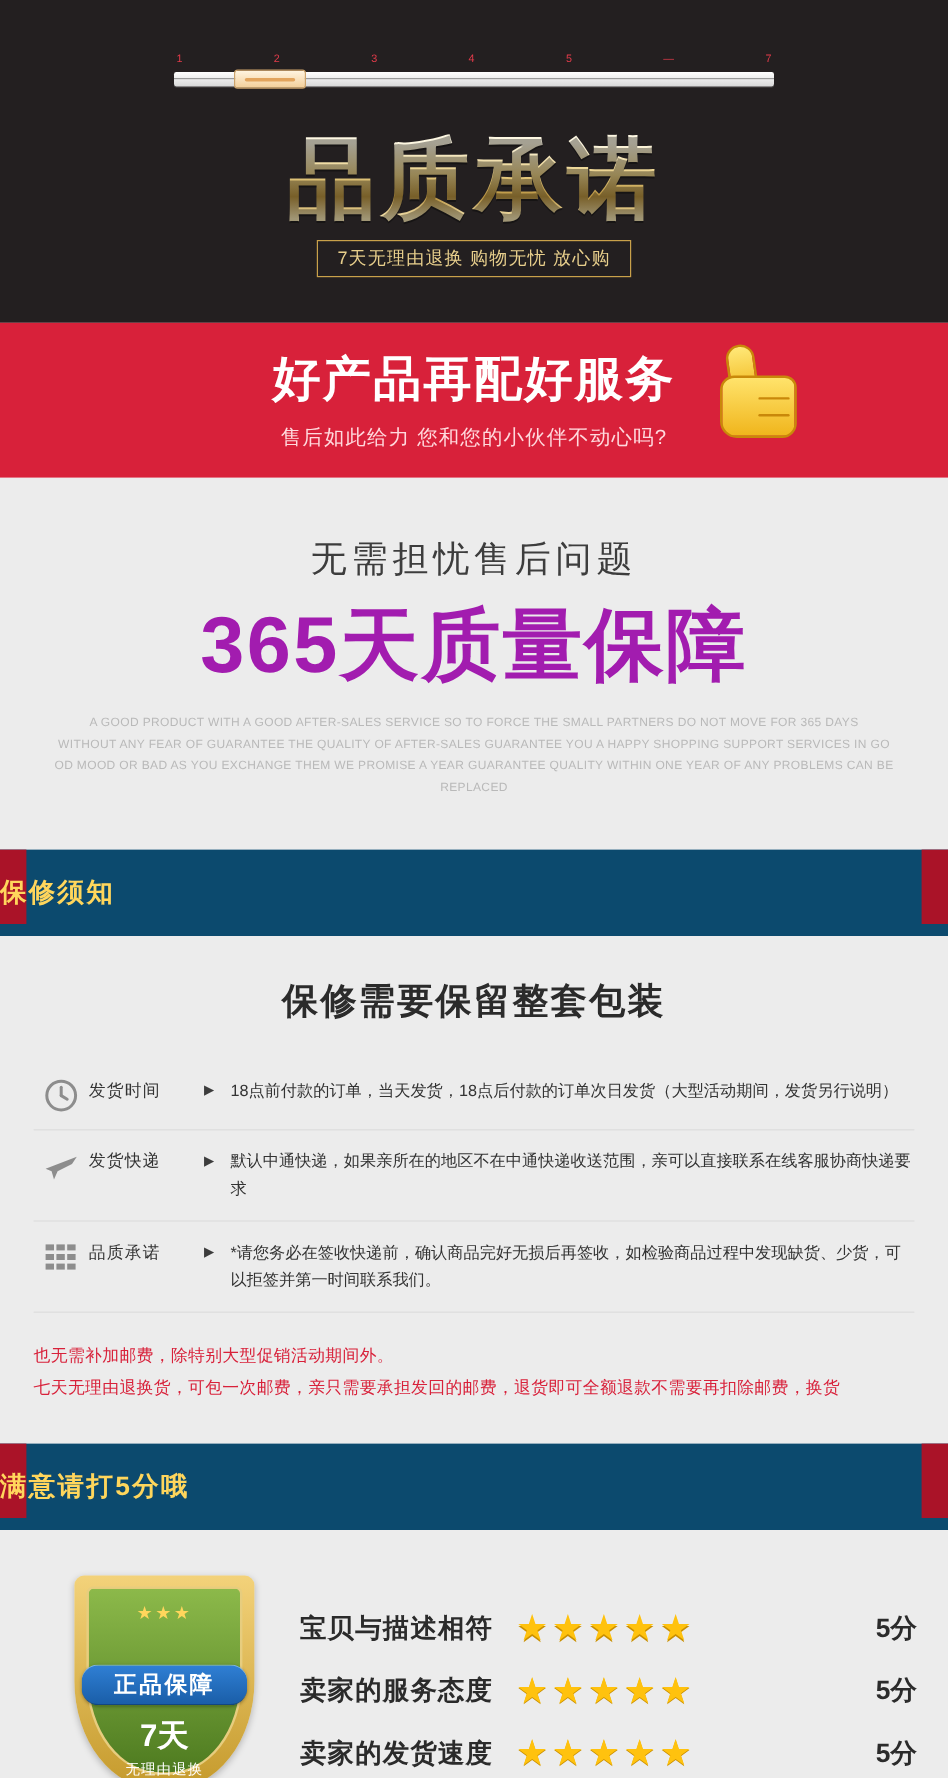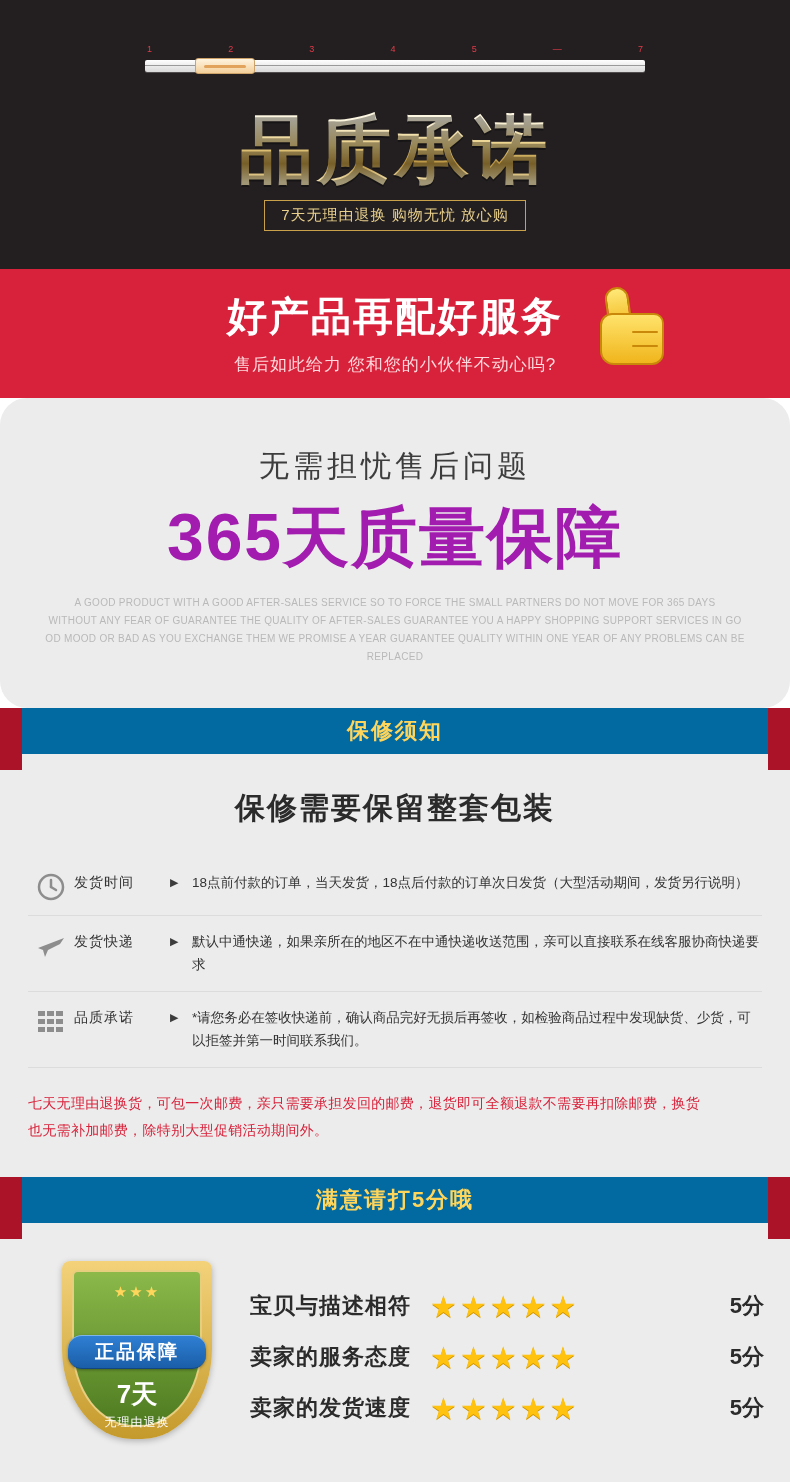--- a/index.html
+++ b/index.html
@@ -139,21 +139,20 @@
     border-radius: 2px;
   }
   .thumb .line1 { top: 44px; }
   .thumb .line2 { top: 58px; }
 
   
   .guarantee {
     background: #ececec;
     text-align: center;
     padding: 48px 30px 42px 30px;
-    border-radius: 27px;
   }
   .guarantee .g-top {
     font-size: 30px;
     color: #3d3d3d;
     letter-spacing: 4px;
     font-weight: normal;
   }
   .guarantee .g-big {
     margin-top: 14px;
     font-size: 66px;
@@ -165,26 +164,26 @@
   .guarantee .g-en {
     margin-top: 20px;
     color: #b9b9b9;
     font-size: 10px;
     line-height: 1.8;
     letter-spacing: .3px;
   }
 
   
   .ribbon {
-    background: #0369a1;
-    height: 46px;
+    background: #0c4a6e;
+    height: 72px;
     position: relative;
     display: flex;
     align-items: center;
-    justify-content: center;
+    justify-content: flex-start;
   }
   .ribbon:before, .ribbon:after {
     content: "";
     position: absolute;
     top: 0;
     width: 22px;
     height: 62px;
     background: #aa1328;
   }
   .ribbon:before { left: 0; }
@@ -436,22 +435,22 @@
               <rect x="19" y="19" width="7" height="5"></rect>
           </g>
         </svg>
       </div>
       <div class="note-label">品质承诺</div>
       <div class="note-arrow">▶</div>
       <div class="note-text">*请您务必在签收快递前，确认商品完好无损后再签收，如检验商品过程中发现缺货、少货，可以拒签并第一时间联系我们。</div>
     </div>
 
     <div class="notes-footer">
+      <div>也无需补加邮费，除特别大型促销活动期间外。</div>
       <div>七天无理由退换货，可包一次邮费，亲只需要承担发回的邮费，退货即可全额退款不需要再扣除邮费，换货</div>
-      <div>也无需补加邮费，除特别大型促销活动期间外。</div>
     </div>
   </section>
 
   <div class="ribbon">
     <span>满意请打5分哦</span>
   </div>
 
   <section class="rating">
     <div class="badge">
       <div class="shield">

